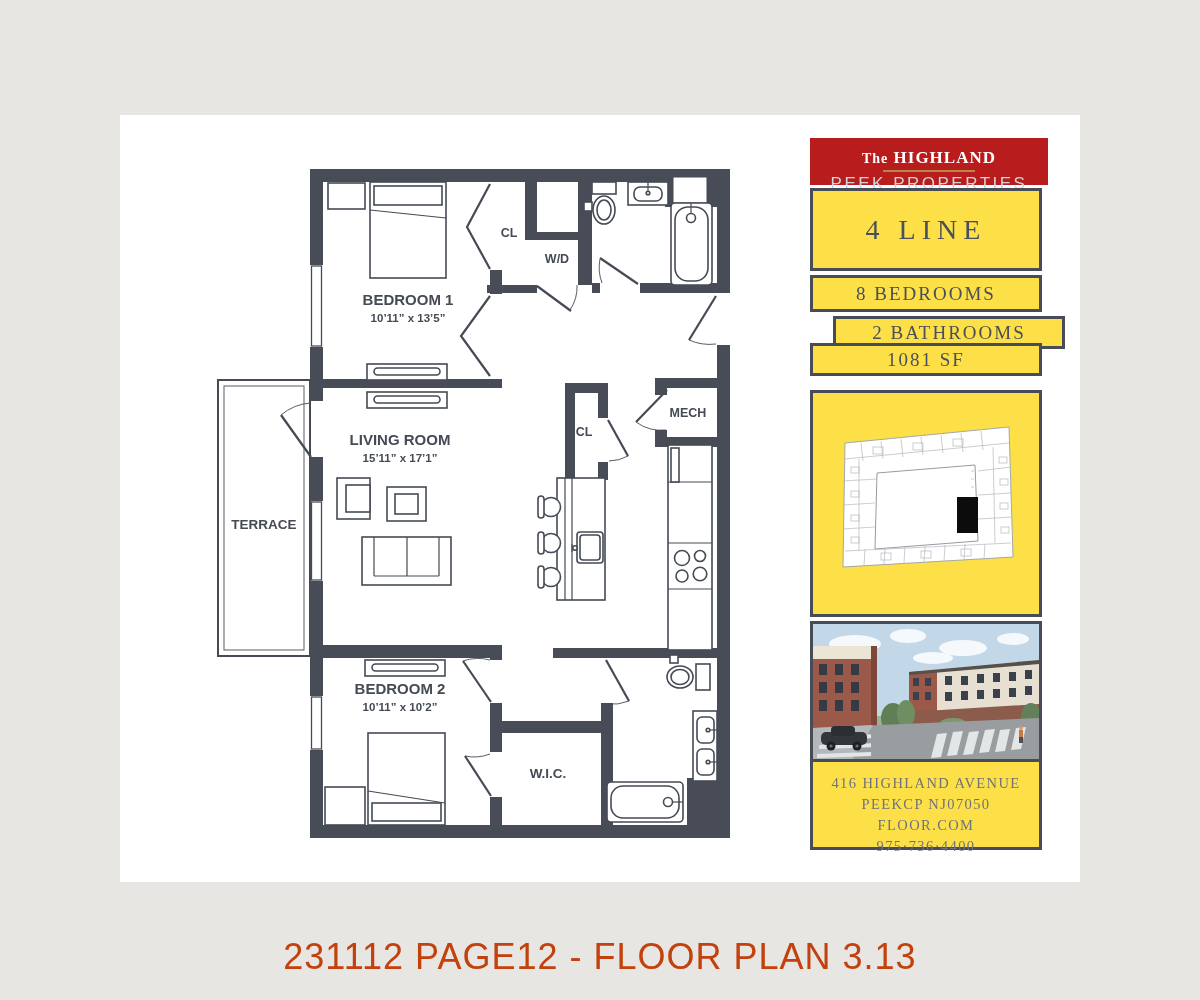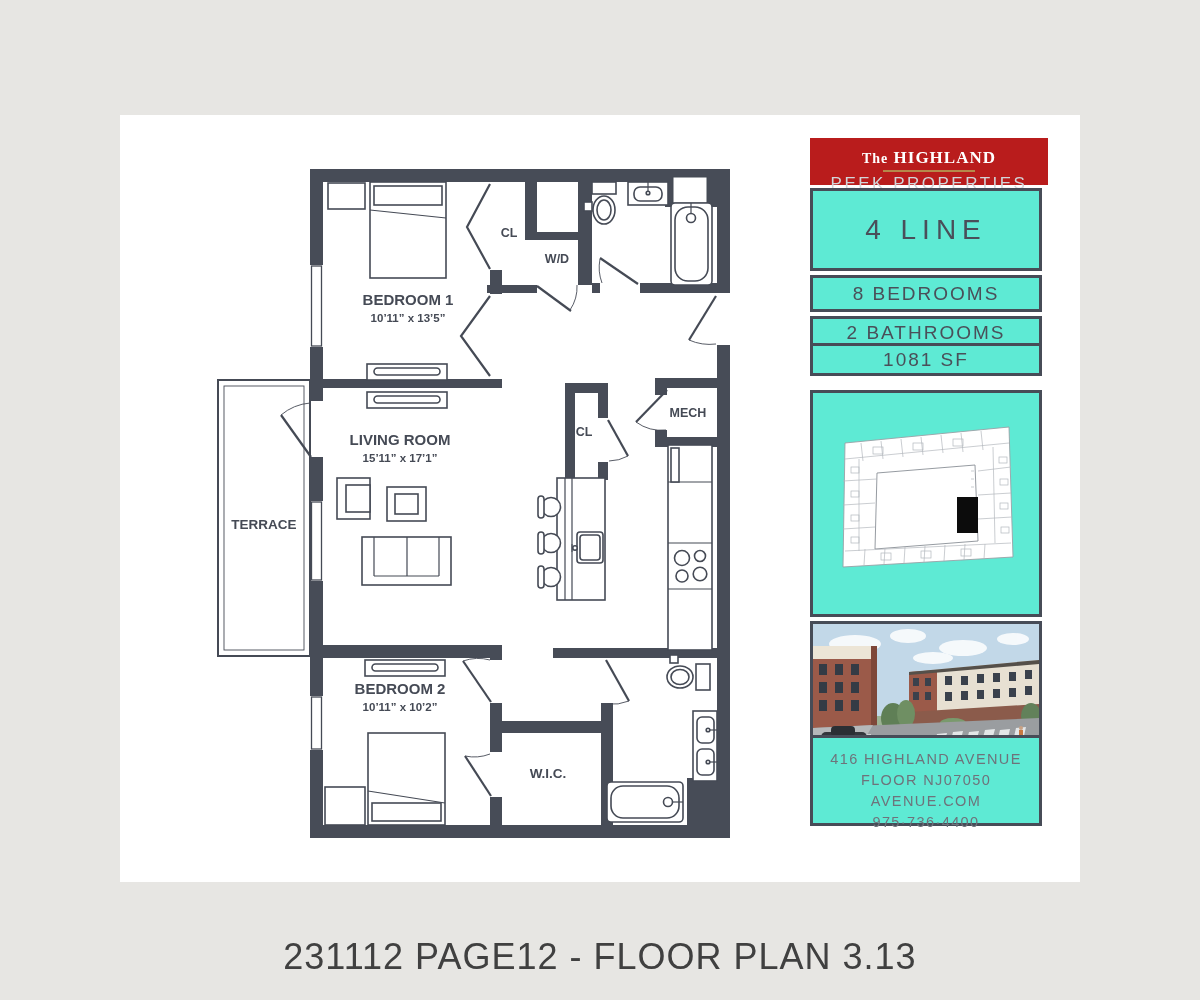--- a/index.html
+++ b/index.html
@@ -12,45 +12,46 @@
   .card{
     position:absolute;left:120px;top:115px;width:960px;height:767px;
     background:#ffffff;
   }
   .plan-svg{position:absolute;left:0;top:0;}
 
   
   .panel{position:absolute;left:690px;top:0;width:238px;height:767px;}
   .p-box{
     position:absolute;left:0;width:232px;
-    border:3px solid #474c57;background:#5eead4;
+    border:3px solid #474c57;background:#fde047;
     display:flex;align-items:center;justify-content:center;
     box-sizing:border-box;
+    font-family:Liberation Serif, serif;
   }
   .p-header{
     position:absolute;left:0;top:23px;width:238px;height:47px;
     background:#b91c1c;color:#fff;text-align:center;box-sizing:border-box;
     padding-top:10px;
   }
   .brand-line{font-family:"Liberation Serif", serif;font-weight:bold;font-size:17px;letter-spacing:1px;}
   .brand-line .the{font-size:14px;}
   .gold-rule{width:92px;height:2px;background:#b5884a;margin:2px auto 2px auto;}
   .brand-sub{font-size:17px;letter-spacing:2.5px;color:#d2d5d9;}
   .p-line{top:73px;height:83px;font-size:28px;letter-spacing:6px;color:#4a4f59;}
   .p-row{color:#4a4f59;font-size:19px;letter-spacing:2px;}
   .p-bedrooms{top:160px;height:37px;}
-  .p-bathrooms{top:201px;height:33px;}
+  .p-bathrooms{top:201px;height:33px;margin-left:23px;}
   .p-sf{top:228px;height:33px;}
   .p-site{top:275px;height:227px;}
   .p-photo{top:506px;height:144px;padding:0;overflow:hidden;}
-  .p-address{top:620px;height:91px;flex-direction:column;justify-content:flex-start;
+  .p-address{top:644px;height:91px;flex-direction:column;justify-content:flex-start;
     padding-top:11px;color:#6e737b;font-size:14.5px;letter-spacing:1.4px;line-height:21px;text-align:center;}
   .footer{
     position:absolute;left:0;top:936px;width:1200px;text-align:center;
-    font-size:36px;color:#404040;letter-spacing:1px;font-weight:400;
+    font-size:36px;color:#c2410c;letter-spacing:1px;font-weight:400;
   }
 </style>
 </head>
 <body>
 
 <div class="card">
 
   <svg class="plan-svg" width="700" height="767" viewBox="0 0 700 767">
 
     <g fill="none" stroke="#454a55">
@@ -418,20 +419,20 @@
         <g>
           <circle cx="208" cy="104" r="2" fill="#c8a183"></circle>
           <rect x="206" y="106" width="4" height="7" fill="#c87840"></rect>
           <rect x="206" y="113" width="4" height="6" fill="#4a4e55"></rect>
         </g>
       </svg>
     </div>
 
     <div class="p-box p-address">
       <span>416 HIGHLAND AVENUE</span>
-      <span>FLOOR NJ07050</span>
-      <span>AVENUE.COM</span>
+      <span>PEEKCP NJ07050</span>
+      <span>FLOOR.COM</span>
       <span>975·736·4400</span>
     </div>
   </div>
 </div>
 
 <div class="footer">231112 PAGE12 - FLOOR PLAN 3.13</div>
 
 </body></html>

